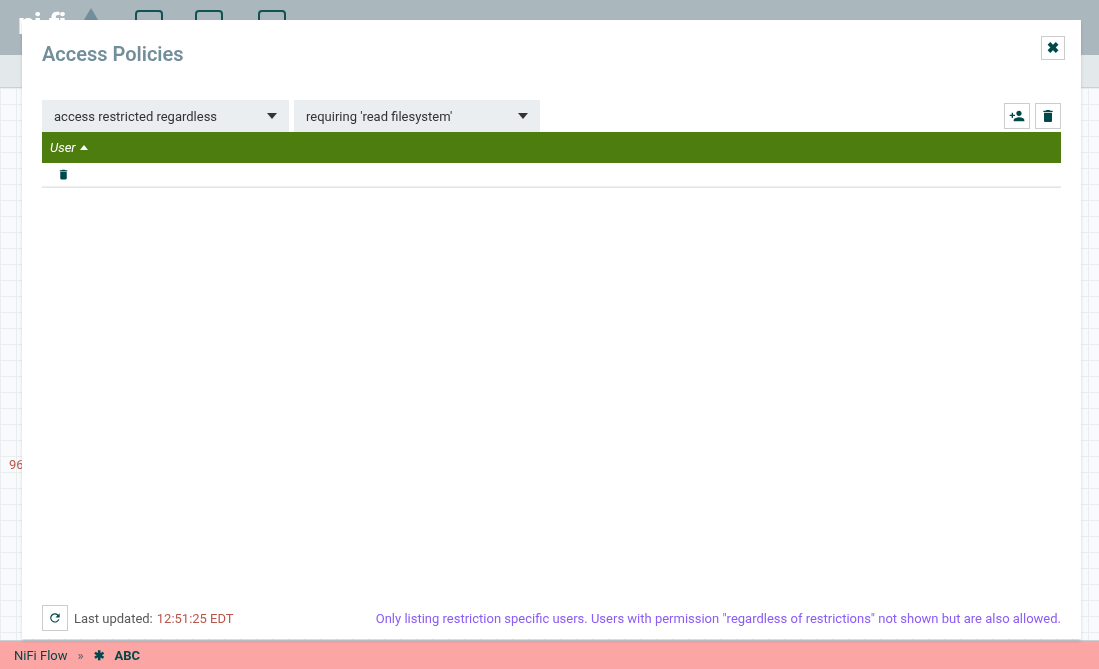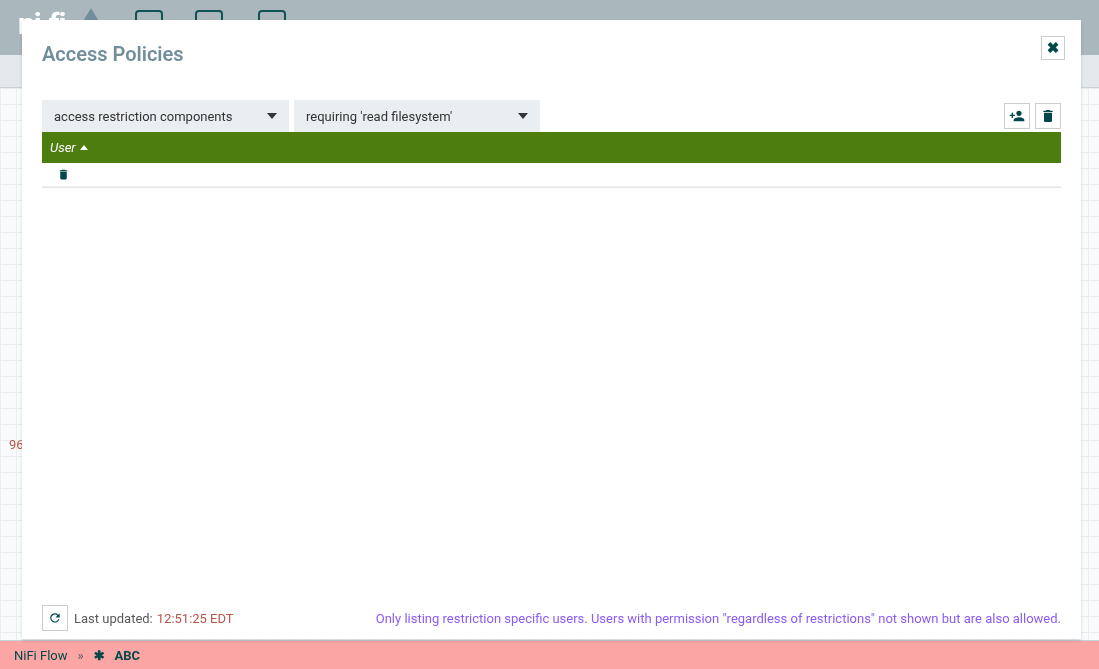--- a/index.html
+++ b/index.html
@@ -54,21 +54,21 @@
     .bg-canvas {
       position: absolute;
       top: 88px; left: 0; right: 0; bottom: 28px;
       background: #f9fafb;
       background-image: linear-gradient(#e8edef 1px, transparent 1px),
                         linear-gradient(90deg, #e8edef 1px, transparent 1px);
       background-size: 16px 16px;
     }
     .bg-num96 {
       position: absolute;
-      left: 9px; top: 437px;
+      left: 9px; top: 457px;
       color: #ba554a;
       font-size: 13px;
     }
     .bg-bottom {
       position: absolute;
       bottom: 0; left: 0; right: 0;
       height: 29px;
       background: #fca5a5;
       border-top: 1px solid #c7d2d7;
       display: flex;
@@ -235,21 +235,21 @@
 </div>
 
 <div class="modal">
   <div class="modal-close">
     <span>✖</span>
   </div>
   <div class="modal-title">Access Policies</div>
 
   <div class="controls-row">
     <div class="dropdown d1">
-      <span>access restriction components</span>
+      <span>access restricted regardless</span>
       <span class="chevron-down"></span>
     </div>
     <div class="dropdown d2">
       <span>requiring 'read filesystem'</span>
       <span class="chevron-down"></span>
     </div>
     <div class="spacer"></div>
     <div class="icon-btn">
       <svg viewBox="0 0 24 24">
           <path d="M15 12c2.2 0 4-1.8 4-4s-1.8-4-4-4-4 1.8-4 4 1.8 4 4 4zm-9-2V7H4v3H1v2h3v3h2v-3h3v-2H6zm9 4c-2.7 0-8 1.3-8 4v2h16v-2c0-2.7-5.3-4-8-4z"></path>

